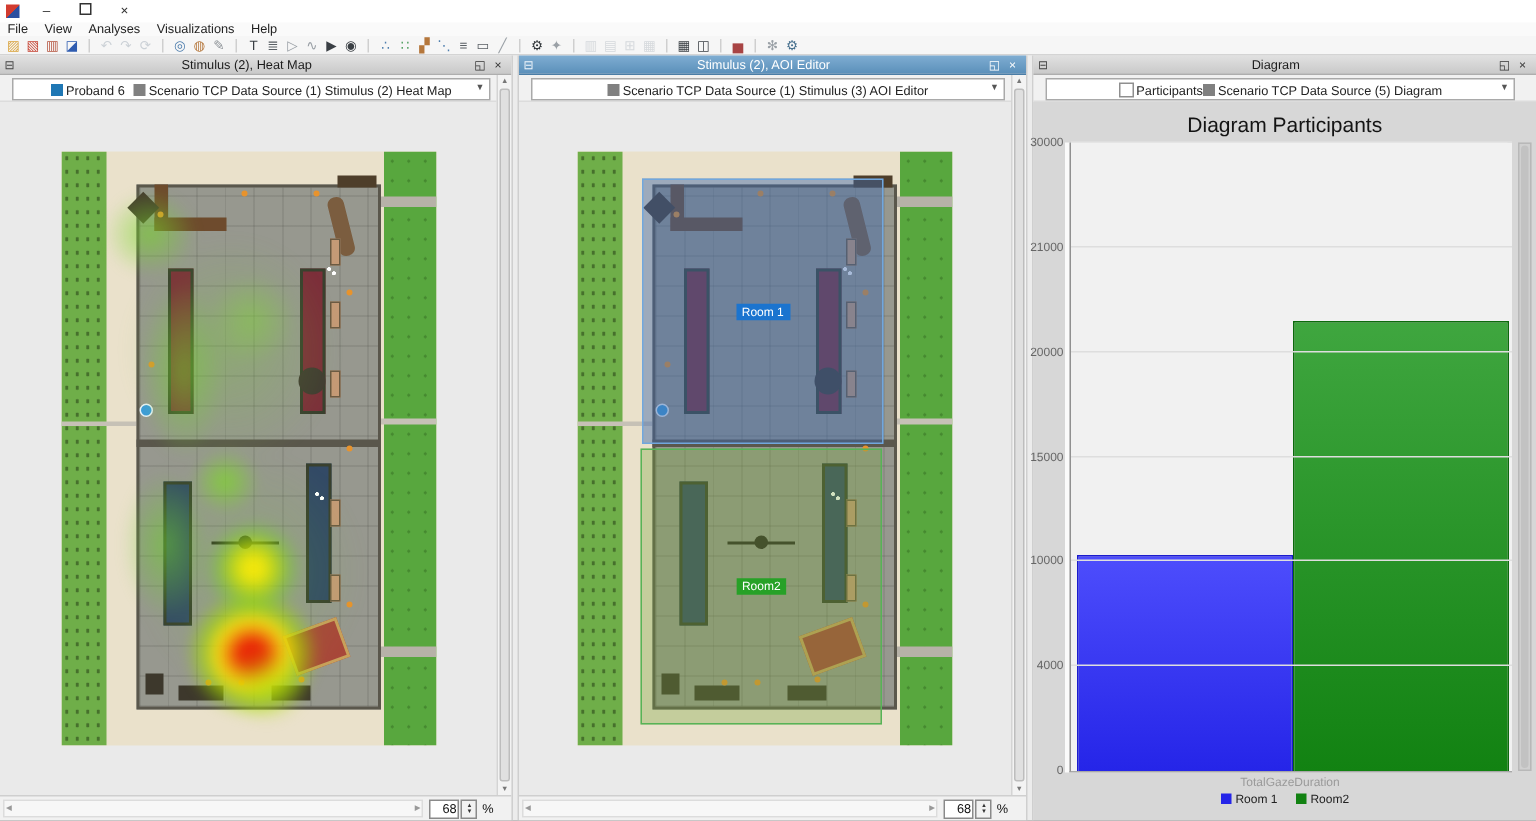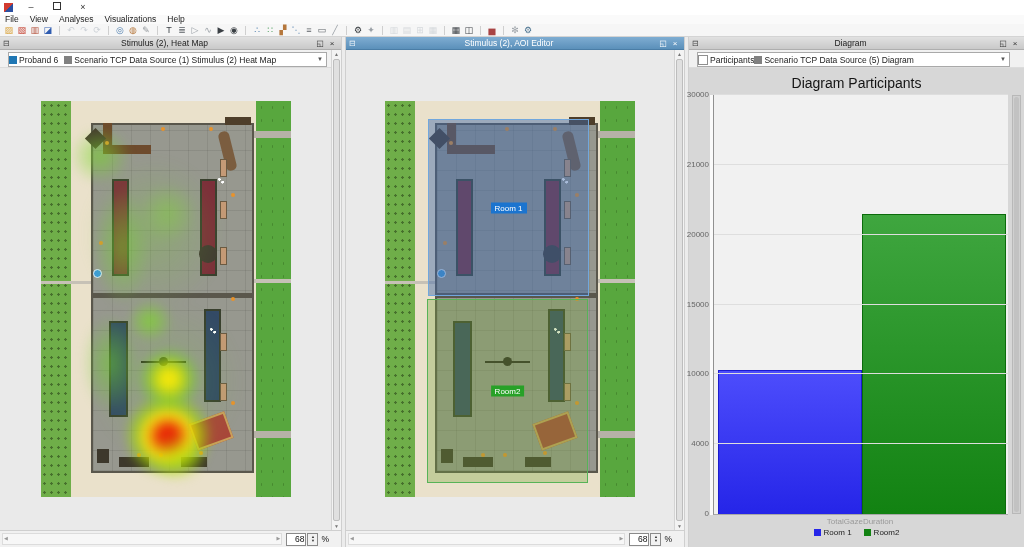--- a/index.html
+++ b/index.html
@@ -30,21 +30,21 @@
          background:linear-gradient(#e1e1e1,#c9c9c9);border-bottom:1px solid #aeaeae;}
   .p2 .phead{background:linear-gradient(#7fadd2,#5b90ba);border-bottom-color:#4a7da6;}
   .ph-icon{font-size:8px;color:#444;width:12px;}
   .p2 .ph-icon{color:#eef4fa;}
   .ph-title{flex:1;text-align:center;font-size:8.5px;color:#1c1c1c;}
   .p2 .ph-title{color:#fff;}
   .ph-btn{font-size:8px;color:#333;width:12px;text-align:center;}
   .p2 .ph-btn{color:#fff;}
   .srow{position:absolute;top:13px;left:0;right:0;height:18px;background:#f1f1f1;border-bottom:1px solid #dcdcdc;box-sizing:border-box;}
   .sbox{position:absolute;left:8px;right:14px;top:2px;height:13px;background:#fff;border:1px solid #a9a9a9;
-        display:flex;align-items:center;gap:6px;}
+        display:flex;align-items:center;justify-content:center;gap:6px;}
   .chip{display:inline-flex;align-items:center;gap:2px;font-size:8.5px;color:#222;white-space:nowrap;}
   .chip-sq{width:8px;height:8px;display:inline-block;}
   .chev{position:absolute;right:3px;top:3px;font-size:6px;color:#555;}
   .pcontent{position:absolute;top:31px;left:0;right:10px;bottom:17px;background:#eaeaea;}
   .p3 .pcontent{right:0;bottom:17px;background:#d7d7d7;}
   
   .vscroll{position:absolute;top:13px;right:0;bottom:17px;width:10px;background:#f3f3f3;border-left:1px solid #d4d4d4;box-sizing:border-box;}
   .sarr{position:absolute;left:0;right:0;text-align:center;font-size:5px;color:#777;}
   .sarr.top{top:1px;} .sarr.bot{bottom:1px;}
   .sthumb{position:absolute;left:1px;right:1px;top:9px;bottom:9px;background:#e0e0e0;border:1px solid #bdbdbd;border-radius:2px;}
@@ -291,20 +291,31 @@
 
     <div class="split s1"></div>
 
     <section class="panel p2">
       <div class="phead">
         <span class="ph-icon">⊟</span>
         <span class="ph-title">Stimulus (2), AOI Editor</span>
         <span class="ph-btn">◱</span>
         <span class="ph-btn">×</span>
       </div>
+      <div class="srow">
+        <div class="sbox">
+          <span style="display:inline-flex;gap:6px;">
+              <span class="chip">
+                <span class="chip-sq" style="background: rgb(128, 128, 128);"></span>
+                <span>Scenario TCP Data Source (1) Stimulus (3) AOI Editor</span>
+              </span>
+            </span>
+          <span class="chev">▼</span>
+        </div>
+      </div>
       <div class="pcontent">
         <div class="map">
           <div>
               <div class="mp grass-l" style="left: 0px; top: 0px; width: 30px; height: 396px;"></div>
               <div class="mp grass-r" style="left: 215px; top: 0px; width: 35px; height: 396px;"></div>
               <div class="mp stub" style="left: 213px; top: 30px; width: 37px; height: 7px;"></div>
               <div class="mp stub2" style="left: 213px; top: 178px; width: 37px; height: 4px;"></div>
               <div class="mp stub" style="left: 213px; top: 330px; width: 37px; height: 7px;"></div>
               <div class="mp stub2" style="left: 0px; top: 180px; width: 50px; height: 3px;"></div>
               <div class="mp building" style="left: 50px; top: 22px; width: 163px; height: 350px;"></div>

